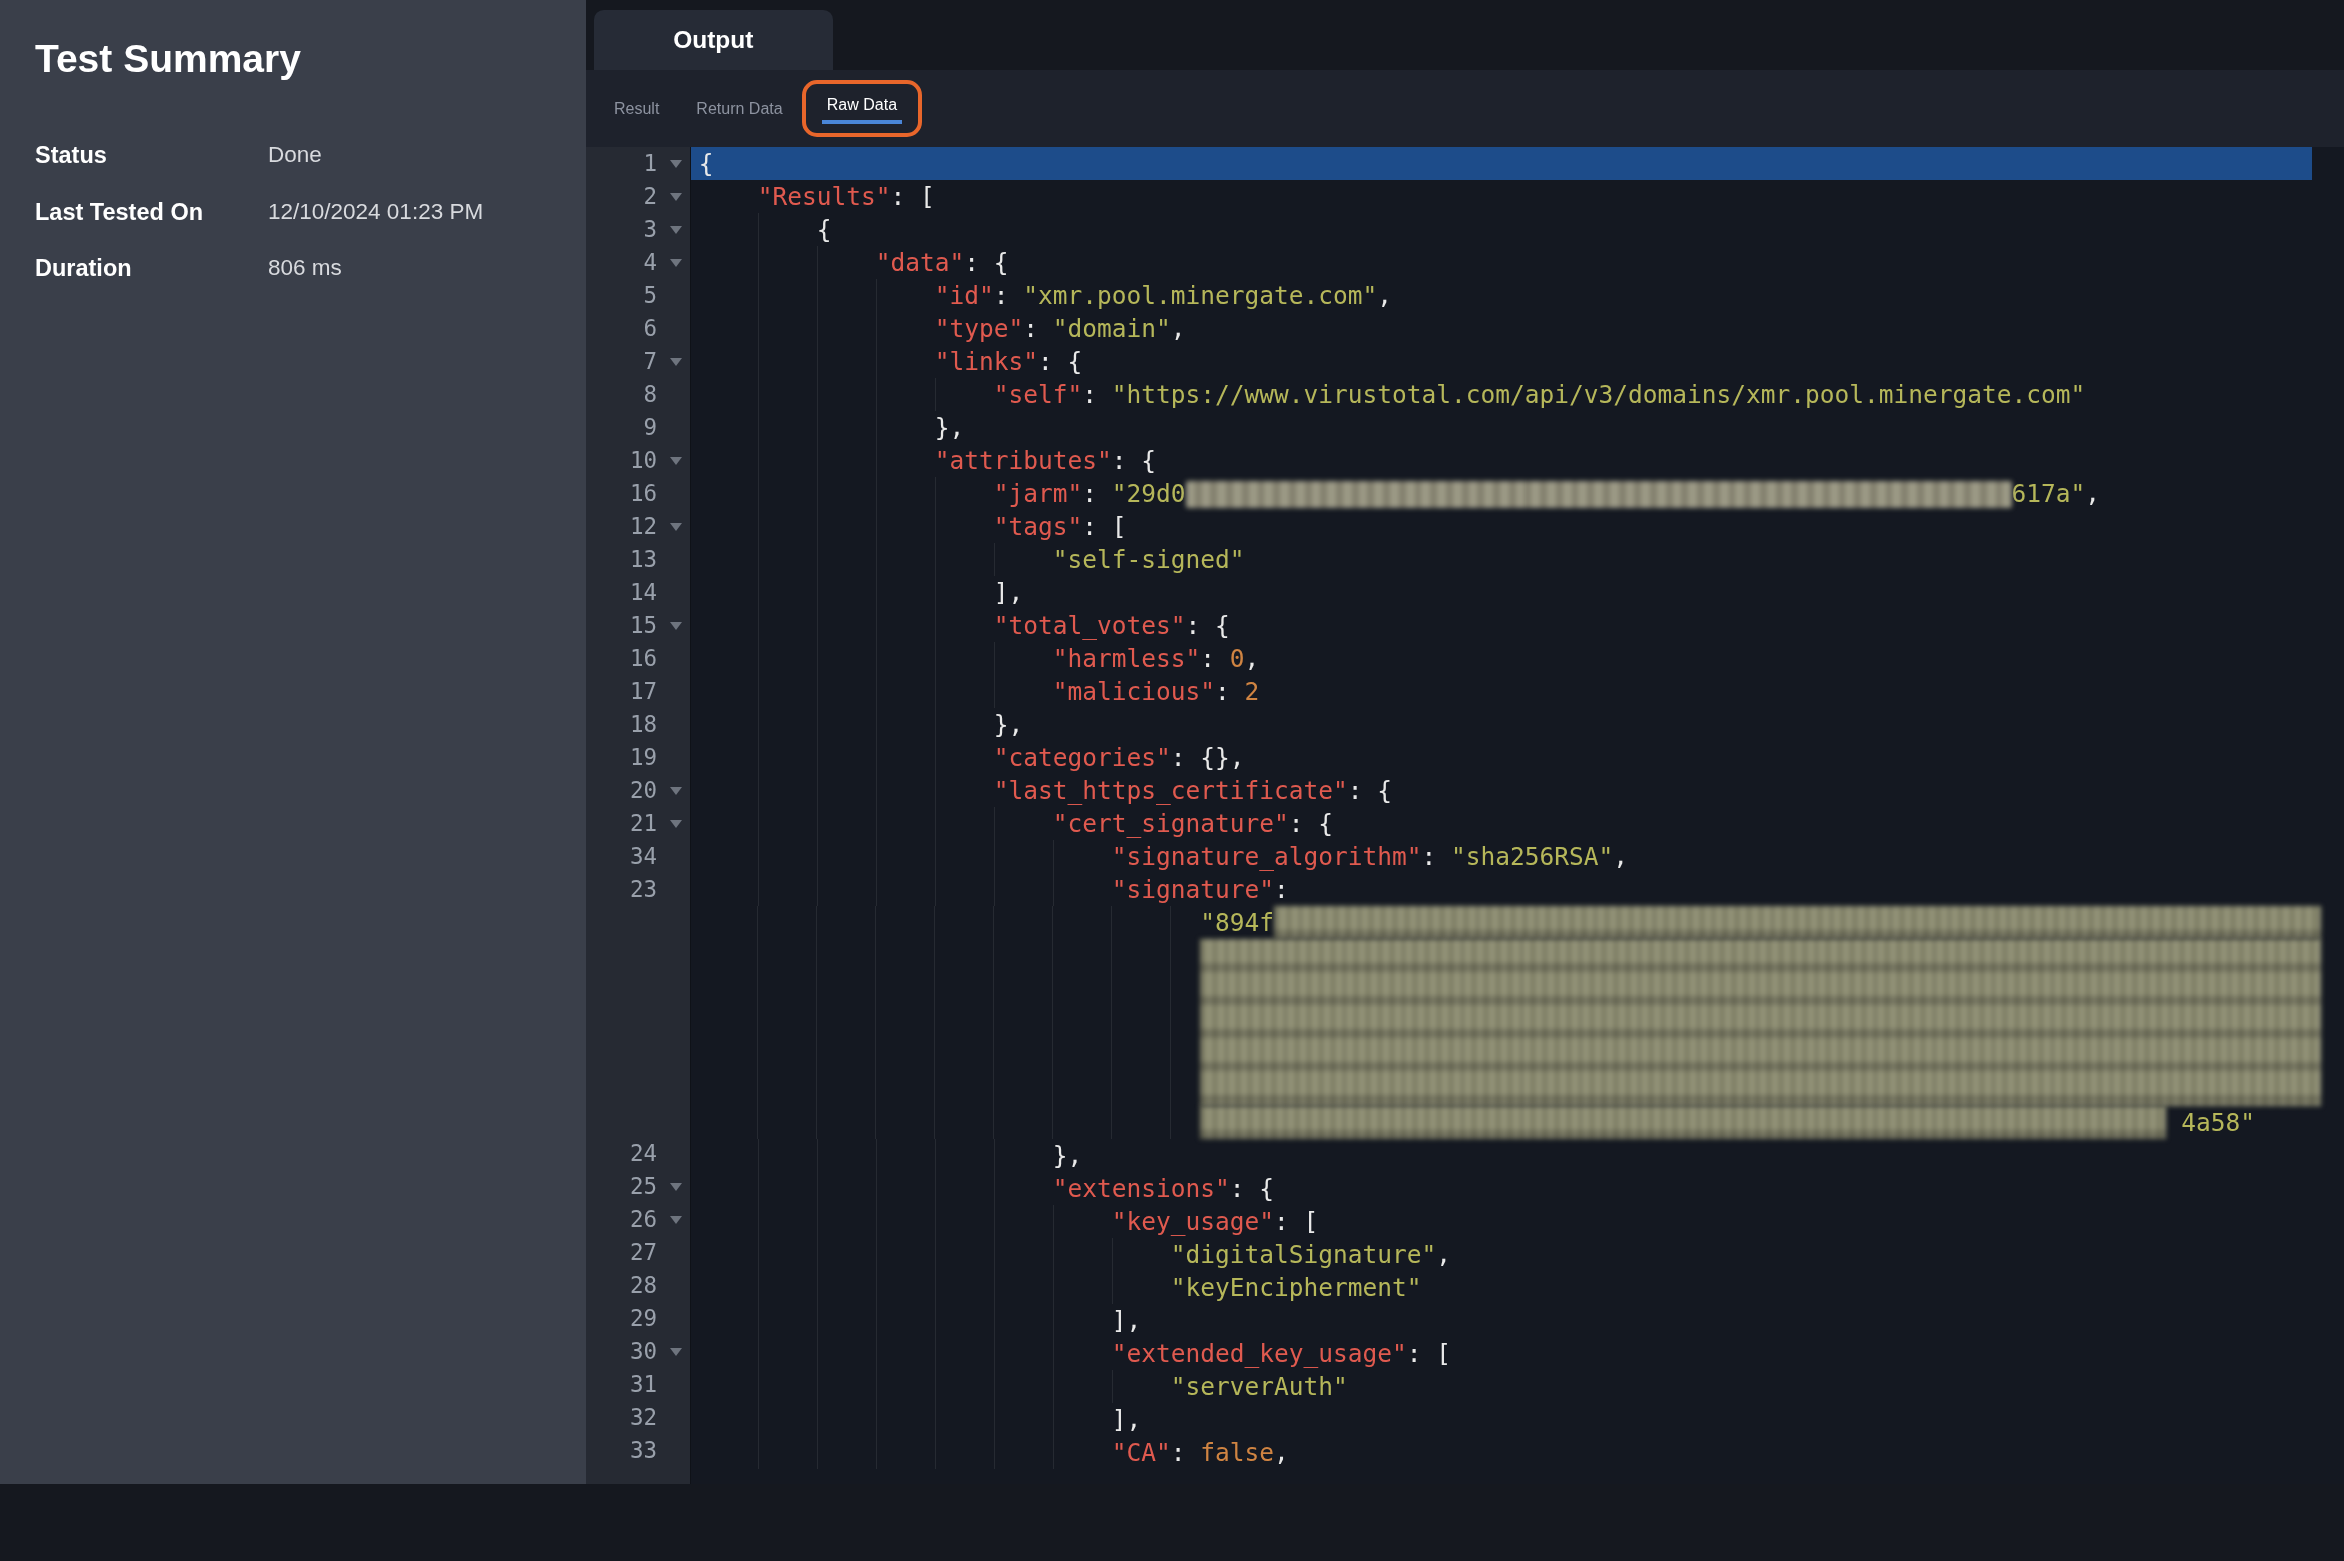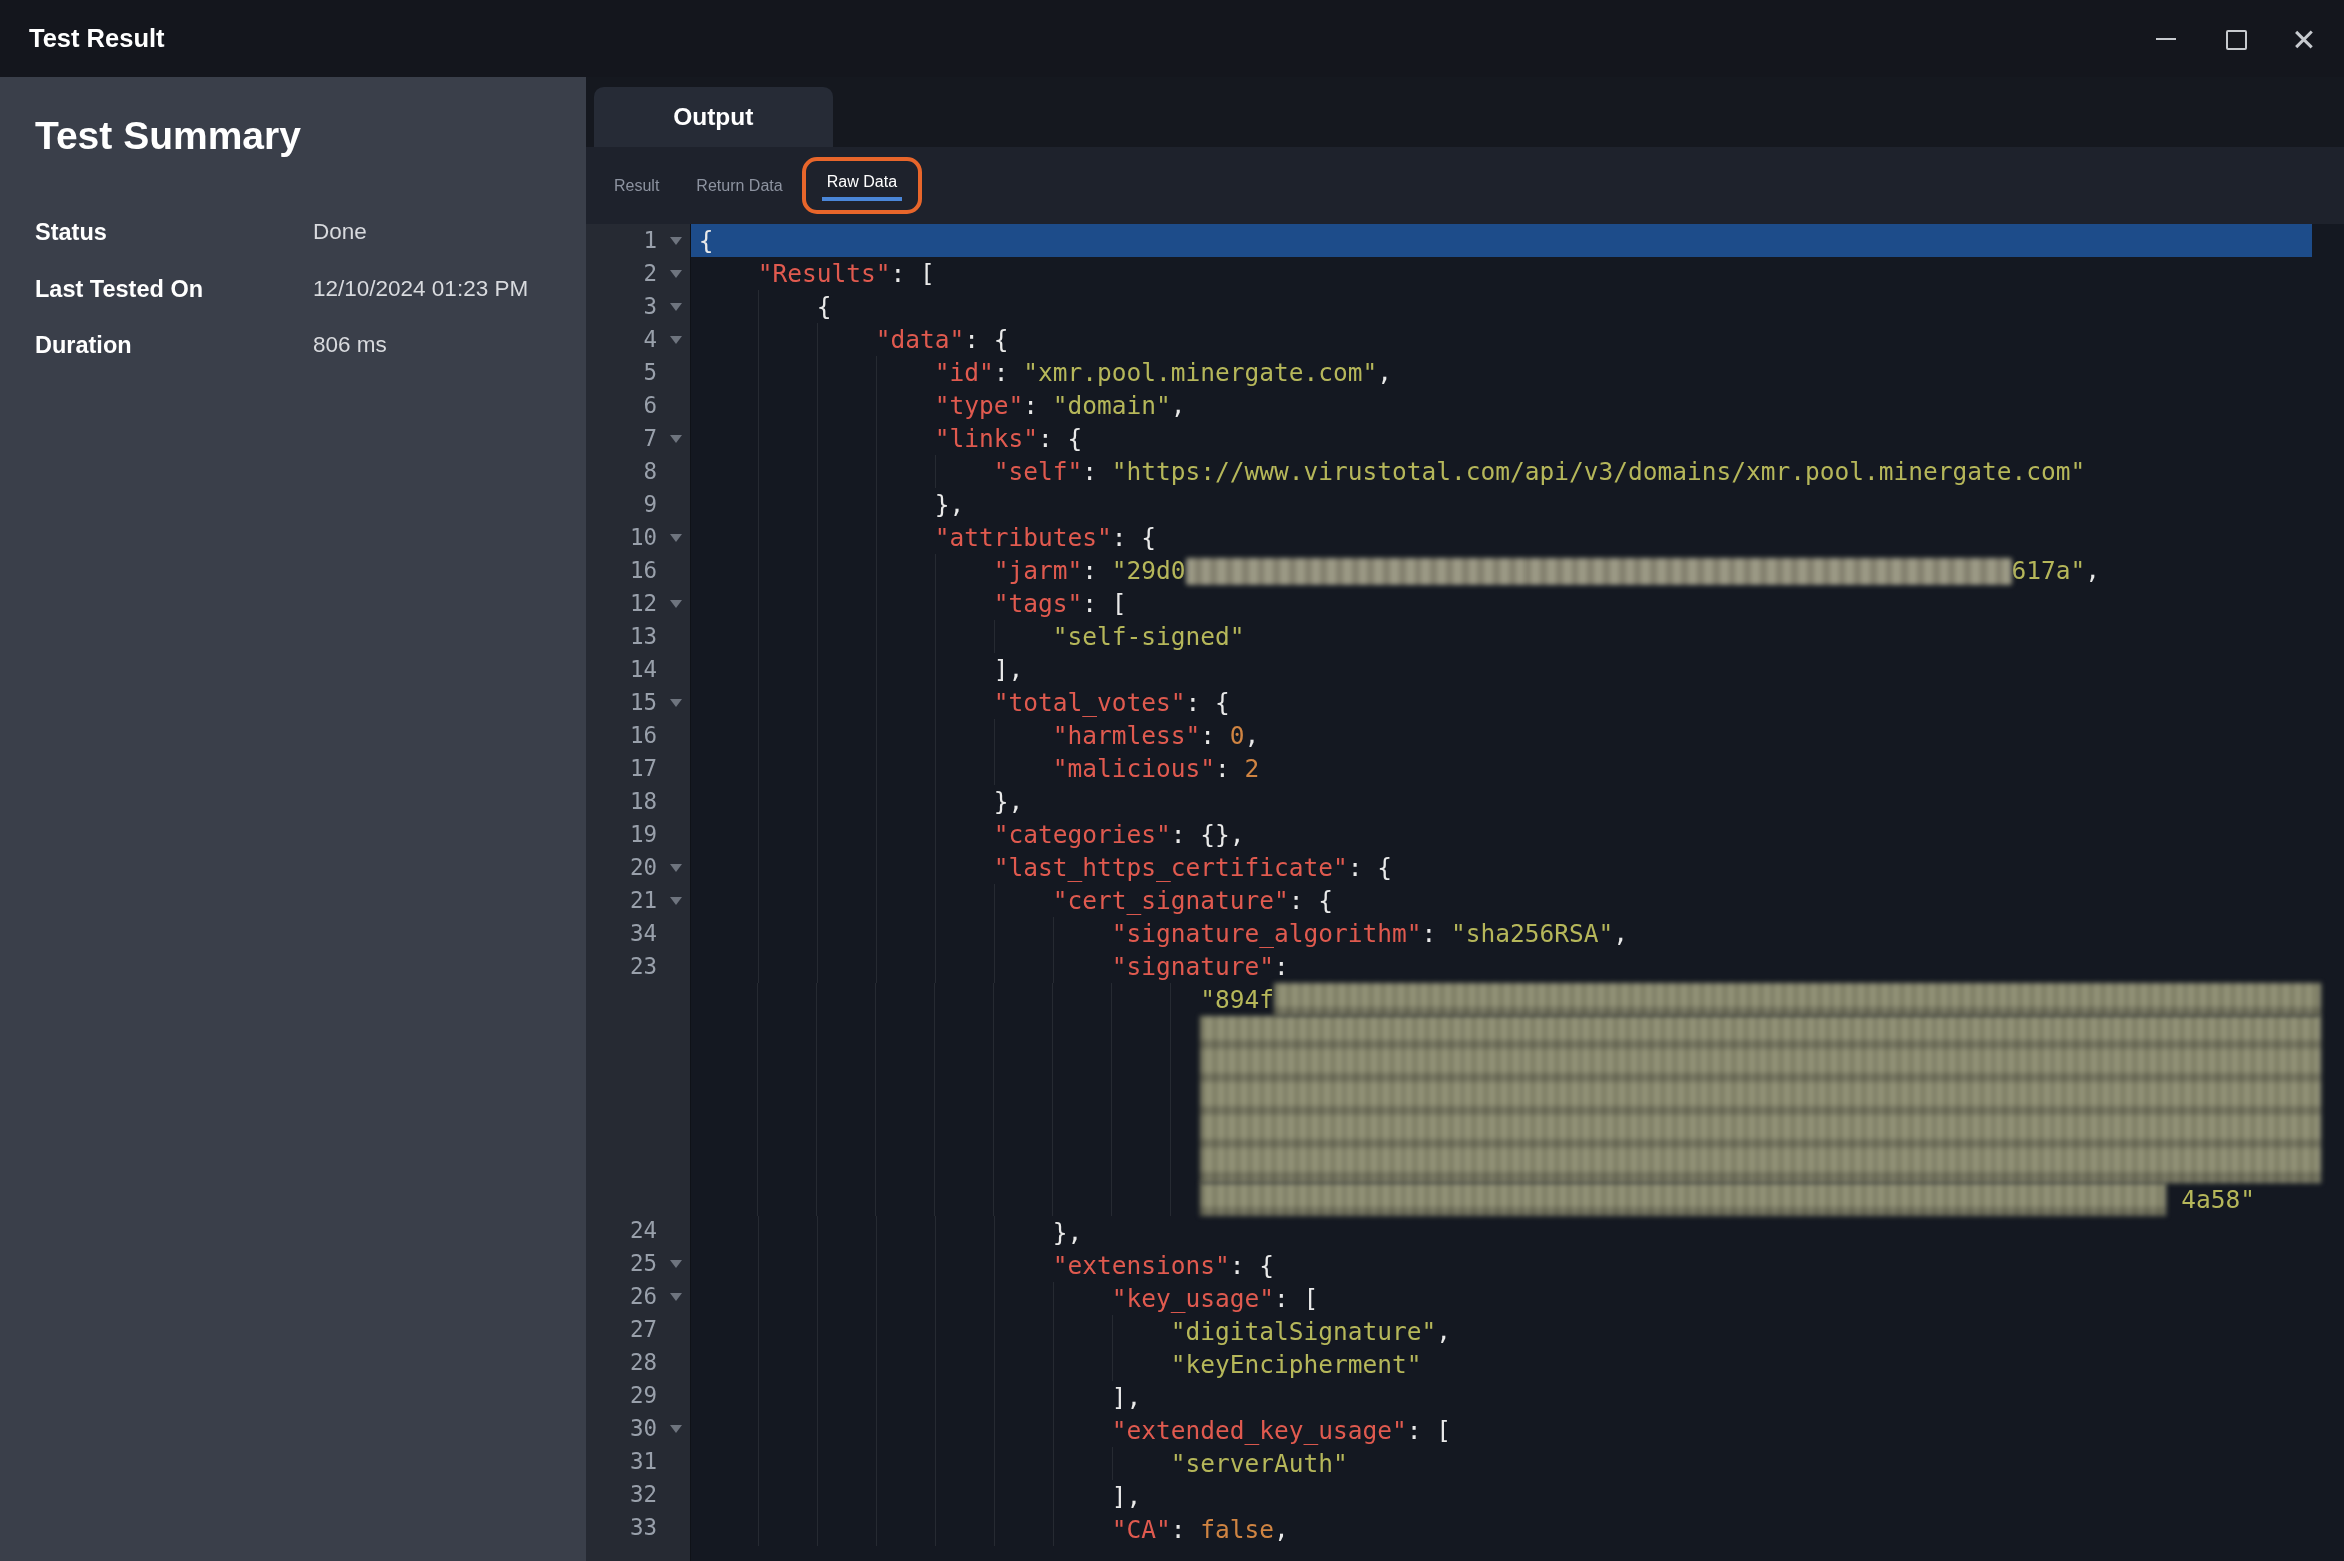--- a/index.html
+++ b/index.html
@@ -25,21 +25,21 @@
   }
   .wc-close::before { transform:rotate(45deg); }
   .wc-close::after { transform:rotate(-45deg); }
 
   
   .body-row { display:flex; height:1484px; }
 
   
   .sidebar { width:586px; flex:none; background:#3a3f4a; padding:37px 35px; }
   .sidebar-title { color:#ffffff; font-size:39px; font-weight:bold; margin-bottom:61px; }
-  .summary-row { display:flex; margin-bottom:30px;gap:45px; }
+  .summary-row { display:flex; margin-bottom:30px; }
   .summary-label { width:233px; flex:none; color:#ffffff; font-size:23.5px; font-weight:bold; line-height:26.5px; }
   .summary-value { color:#d8dade; font-size:22.5px; line-height:26.5px; }
 
   
   .main { flex:1; display:flex; flex-direction:column; background:#15181f; min-width:0; }
 
   .tab-strip { height:70px; flex:none; padding:9.8px 0 0 7.8px; background:#15181f; }
   .tab-output {
     width:239px; height:60px; background:#262b36; border-radius:9.8px 9.8px 0 0;
     display:flex; align-items:center; justify-content:center;
@@ -108,28 +108,20 @@
   .r2 { left:0; right:0; top:33px; height:167px; }
   .r3 { left:0; top:200px; width:65.5ch; height:33px; }
   .sig-prefix { position:absolute; left:0; top:0; color:#b6b75a; }
   .sig-suffix { position:absolute; left:66.5ch; top:200px; color:#b6b75a; }
 </style>
 </head>
 <body>
 
 <div class="window">
 
-  <div class="titlebar">
-    <div class="titlebar-title">Test Result</div>
-    <div class="win-controls">
-      <div class="wc wc-min"></div>
-      <div class="wc wc-max"></div>
-      <div class="wc wc-close"></div>
-    </div>
-  </div>
 
   <div class="body-row">
 
     <div class="sidebar">
       <div class="sidebar-title">Test Summary</div>
 
       <div class="summary-row">
         <div class="summary-label">Status</div>
         <div class="summary-value">Done</div>
       </div>

